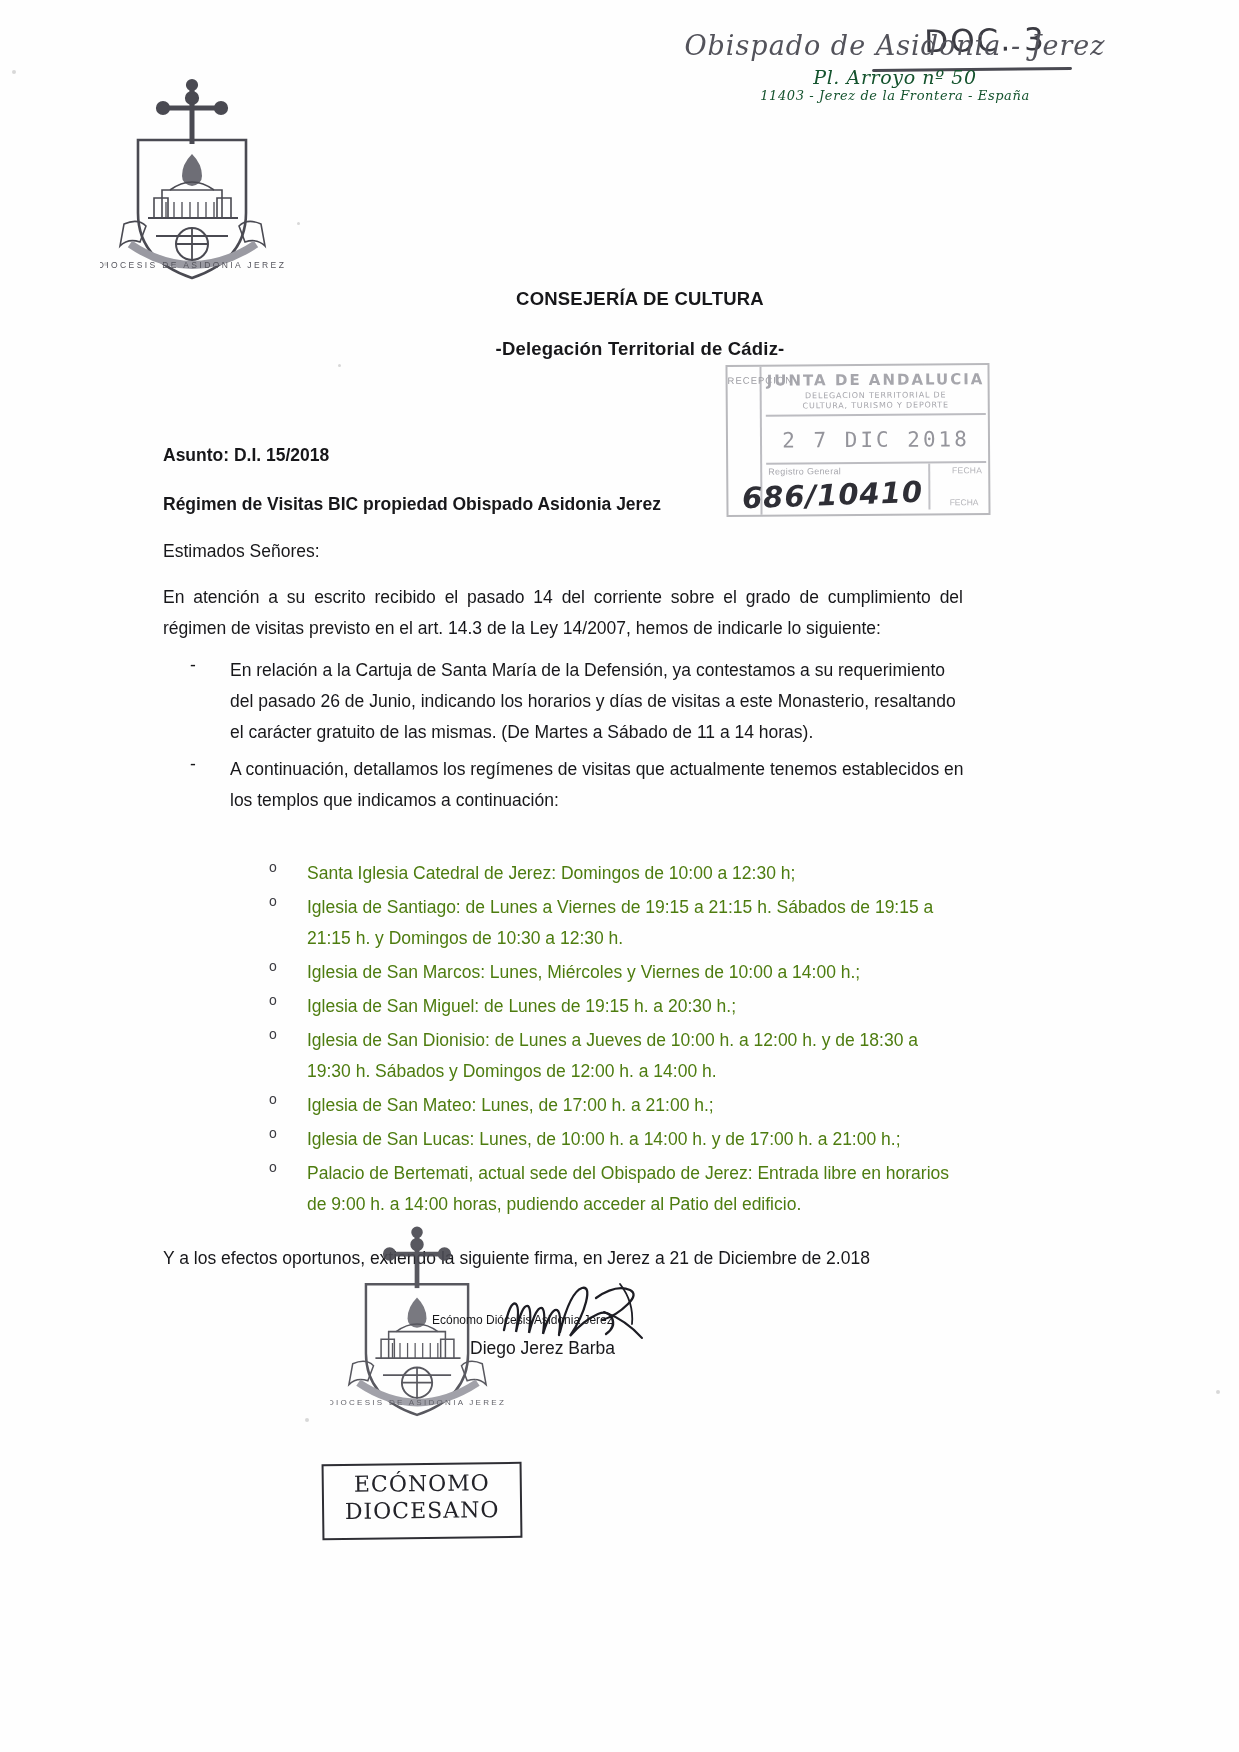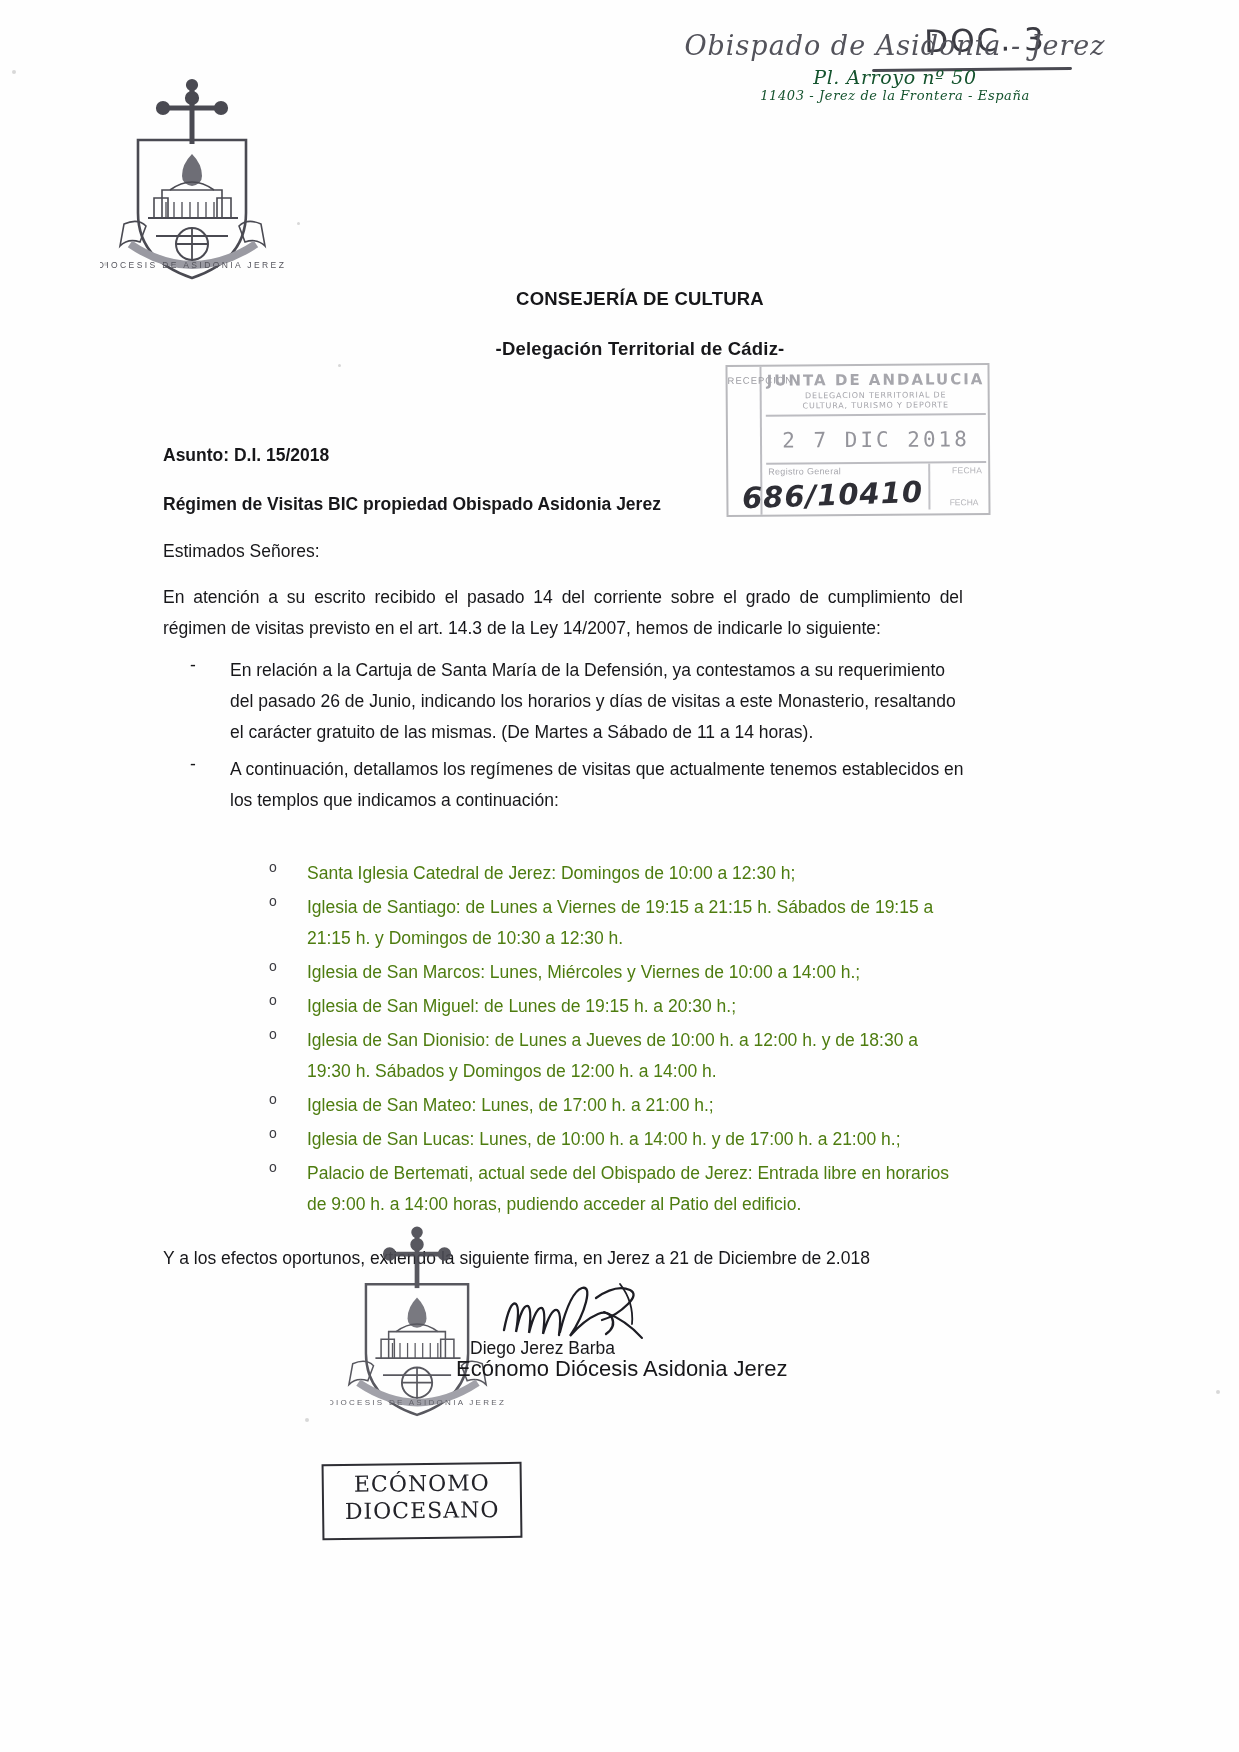--- a/index.html
+++ b/index.html
@@ -187,21 +187,21 @@
     position: absolute; left: 4px; top: 1px;
     font-size: 14px; color: #3a3a40;
   }
   .circle-item .txt { font-size: 17.5px; line-height: 31px; color: #4d7c0f; }
 
   #closing { left: 163px; top: 1243px; width: 820px; }
 
   
   .sig-scribble { position: absolute; left: 500px; top: 1278px; width: 170px; height: 75px; }
   #sig-name { position: absolute; left: 470px; top: 1338px; font-size: 17.5px; color: #17171a; }
-  #sig-title { position: absolute; left: 432px; top: 1356px; font-size: 22px; color: #17171a; margin-left: 24px; }
+  #sig-title { position: absolute; left: 432px; top: 1313px; font-size: 12px; color: #17171a; }
 
   .econ-box {
     position: absolute;
     left: 322px; top: 1463px;
     width: 200px; height: 76px;
     border: 2px solid #2e2e34;
     text-align: center;
     padding-top: 6px;
     transform: rotate(-0.7deg);
   }

